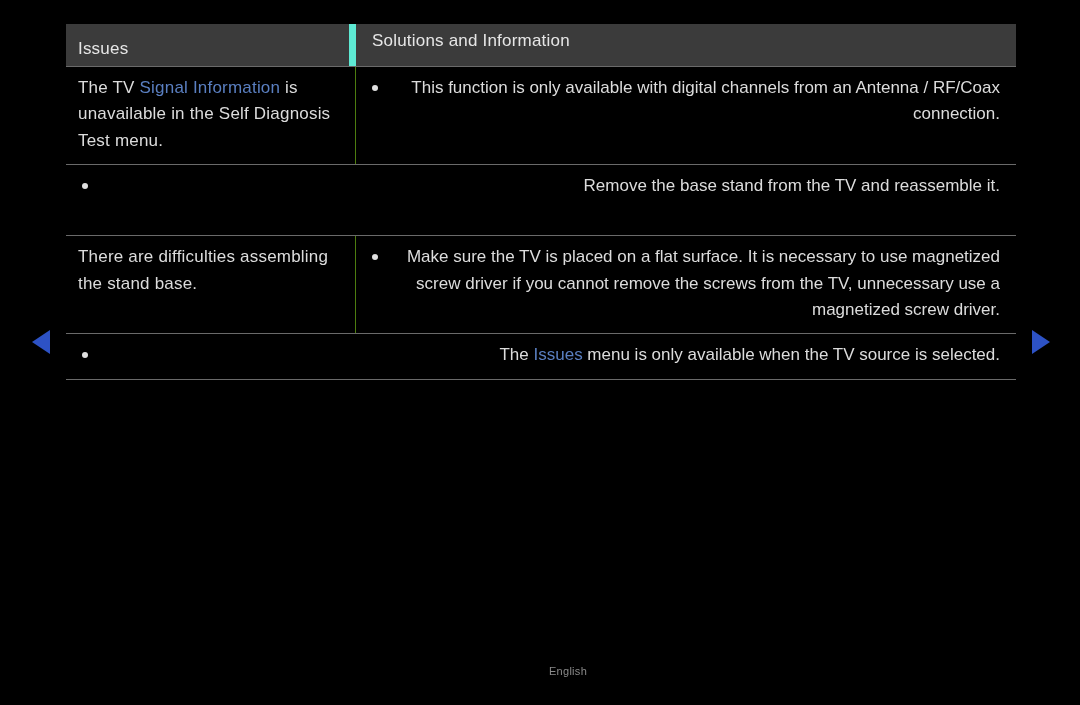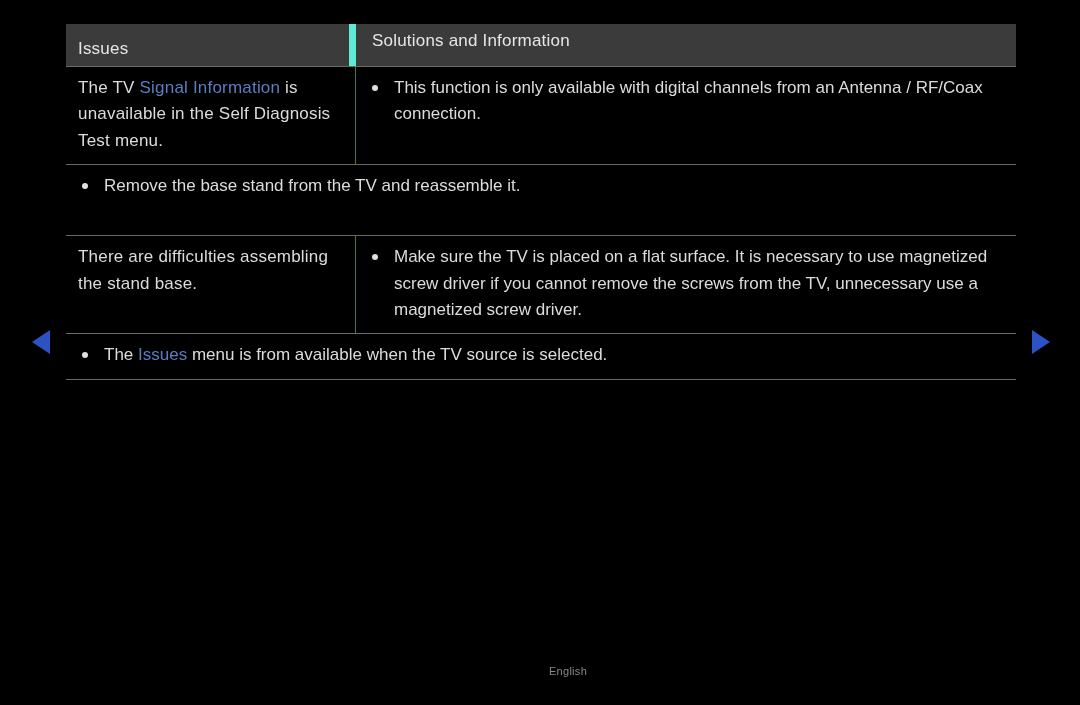--- a/index.html
+++ b/index.html
@@ -58,20 +58,21 @@
     padding: 8px 16px 10px 16px;
     font-size: 17px;
     line-height: 1.55;
     color: #dcdcdc;
     background: transparent;
     font-weight: 300;
   }
   .bullet-line {
     display: flex;
     align-items: flex-start;
+    text-align: right;
   }
   .bullet-dot {
     width: 6px;
     height: 6px;
     background: #e0e0e0;
     border-radius: 50%;
     margin-top: 10px;
     margin-right: 16px;
     flex-shrink: 0;
   }
@@ -141,21 +142,21 @@
         <div class="bullet-dot"></div>
         <div class="bullet-text"><span>Make sure the TV is placed on a flat surface. It is necessary to use magnetized screw driver if you cannot remove the screws from the TV, unnecessary use a magnetized screw driver.</span></div>
       </div>
     </div>
   </div>
 
   <div class="data-row">
     <div class="col-solutions">
       <div class="bullet-line">
         <div class="bullet-dot"></div>
-        <div class="bullet-text"><span>The </span><span class="accent">Issues</span><span> menu is from available when the TV source is selected.</span></div>
+        <div class="bullet-text"><span>The </span><span class="accent">Issues</span><span> menu is only available when the TV source is selected.</span></div>
       </div>
     </div>
   </div>
 </div>
 
 <div class="nav-left"></div>
 <div class="nav-right"></div>
 
 <div class="footer-lang">English</div>
 

